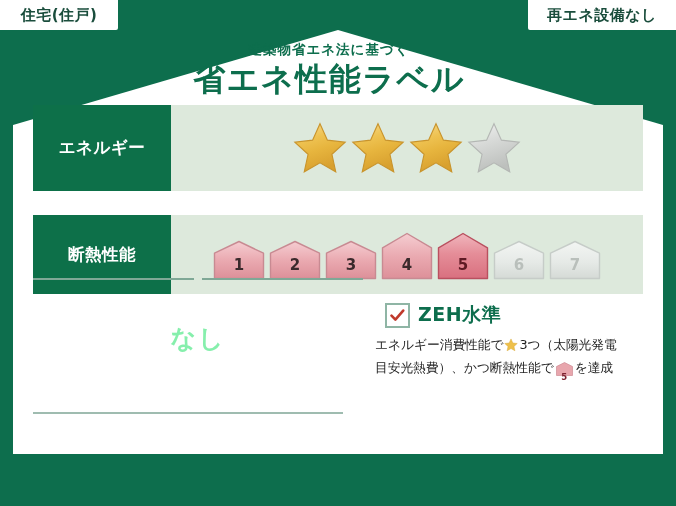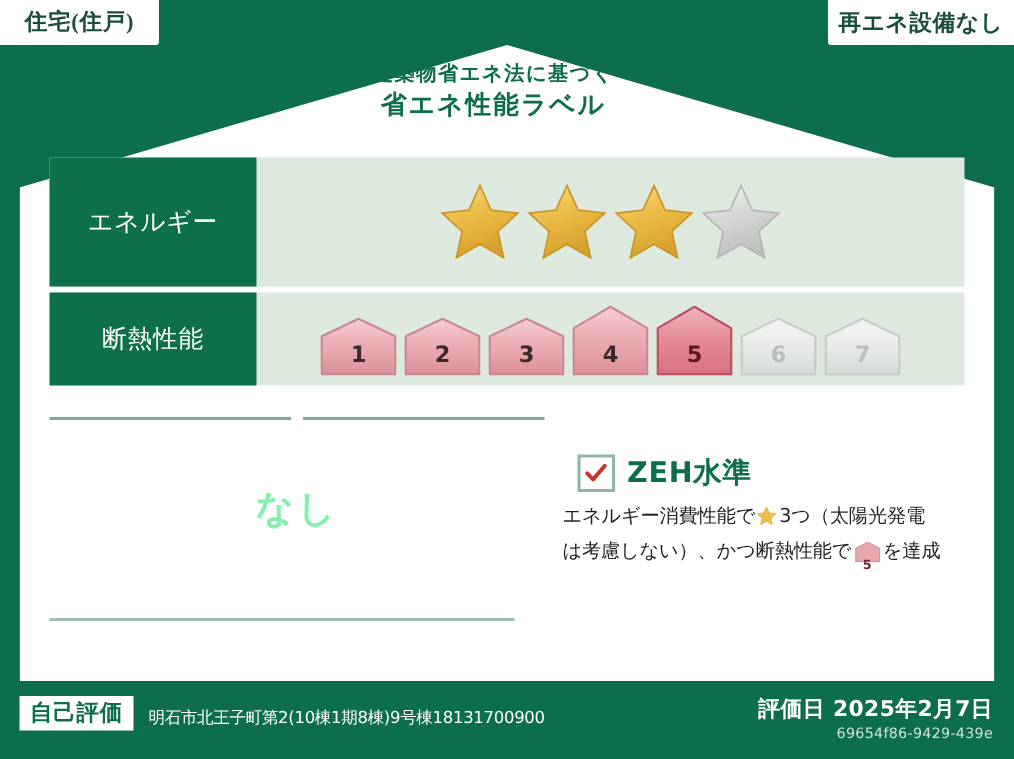--- a/index.html
+++ b/index.html
@@ -11,46 +11,46 @@
   }
   .label-root{position:relative;width:676px;height:506px;background:#0d6e4d;}
 
   
   .corner-badge{
     position:absolute;top:0;background:#ffffff;color:#1a4d3c;
     font-weight:bold;font-size:15px;line-height:1;
     display:flex;align-items:center;justify-content:center;
     height:30px;letter-spacing:0.5px;
   }
-  .badge-left{left:0;width:106px;border-bottom-right-radius:2px;font-family:Liberation Serif, serif;}
-  .badge-right{right:0;width:124px;border-bottom-left-radius:2px;}
+  .badge-left{left:0;width:118px;border-bottom-right-radius:2px;}
+  .badge-right{right:0;width:148px;border-bottom-left-radius:2px;}
 
   
   .house-card{
     position:absolute;left:13px;top:30px;width:650px;height:424px;
     background:#ffffff;
     clip-path:polygon(0% 22.4%, 50% 0%, 100% 22.4%, 100% 100%, 0% 100%);
   }
 
   
   .hdr{
     position:absolute;left:0;right:18px;top:41px;text-align:center;
     color:#0d6e4d;pointer-events:none;
   }
   .hdr-sub{font-size:13.5px;font-weight:bold;letter-spacing:1px;line-height:1.2;}
-  .hdr-main{font-size:17px;font-weight:bold;letter-spacing:1.5px;margin-top:4px;line-height:1.15;}
+  .hdr-main{font-size:32px;font-weight:bold;letter-spacing:1.5px;margin-top:4px;line-height:1.15;}
 
   
   .rows{position:absolute;left:33px;top:105px;width:610px;}
   .perf-row{display:flex;align-items:stretch;background:#dde9dc;height:86px;}
-  .perf-row.second{height:62px;margin-top:4px;}
+  .perf-row.second{height:79px;margin-top:24px;}
   .row-label{
     width:138px;flex:none;background:#0d7049;color:#fff;
     display:flex;flex-direction:column;align-items:center;justify-content:center;
-    font-weight:normal;font-size:16.5px;line-height:1.45;letter-spacing:.5px;
+    font-weight:bold;font-size:16.5px;line-height:1.45;letter-spacing:.5px;
   }
   .row-body{flex:1;display:flex;align-items:center;justify-content:center;}
 
   
   .stars{display:flex;align-items:center;gap:2px;}
   .star{width:56px;height:54px;display:block;}
 
   
   .houses{display:flex;align-items:flex-end;gap:4px;}
   .hw{position:relative;display:flex;align-items:flex-end;justify-content:center;}
@@ -299,33 +299,24 @@
             <path d="M1.5 6.6 L5.4 10.6 L13.2 1.6" fill="none" stroke="#c0392b" stroke-width="2.6" stroke-linecap="round" stroke-linejoin="round"></path>
           </svg>
         </span>
         <span class="zeh-title">ZEH水準</span>
       </div>
       <div class="zeh-desc">
         <span>エネルギー消費性能で</span><span class="inline-star">
           <svg width="14" height="14" viewBox="0 0 24 24" aria-hidden="true">
             <path d="M12 1.6 L15.2 8.6 L22.7 9.4 L17.1 14.5 L18.7 21.9 L12 18.1 L5.3 21.9 L6.9 14.5 L1.3 9.4 L8.8 8.6 Z" fill="#eec04a" stroke="#d9a93a" stroke-width="0.8"></path>
           </svg></span><span>3つ（太陽光発電</span><br>
-        <span>は考慮しない）、かつ断熱性能で</span><span class="inline-house">
+        <span>目安光熱費）、かつ断熱性能で</span><span class="inline-house">
           <svg width="17" height="14" viewBox="0 0 34 28" aria-hidden="true">
             <path d="M17 1 L33 9 L33 27 L1 27 L1 9 Z" fill="#e8a6ad" stroke="#c98089" stroke-width="1.2"></path>
           </svg>
           <span class="n">5</span>
         </span><span>を達成</span>
       </div>
     </div>
   </div>
 
-  <div class="footer">
-    <div class="self-badge">自己評価</div>
-    <div class="addr">明石市北王子町第2(10棟1期8棟)9号棟18131700900</div>
-    <div class="eval-date">
-      <span>評価日</span>
-      <span>2025年2月7日</span>
-    </div>
-    <div class="eval-id">69654f86-9429-439e</div>
-  </div>
 
 </div>
 
 </body></html>

